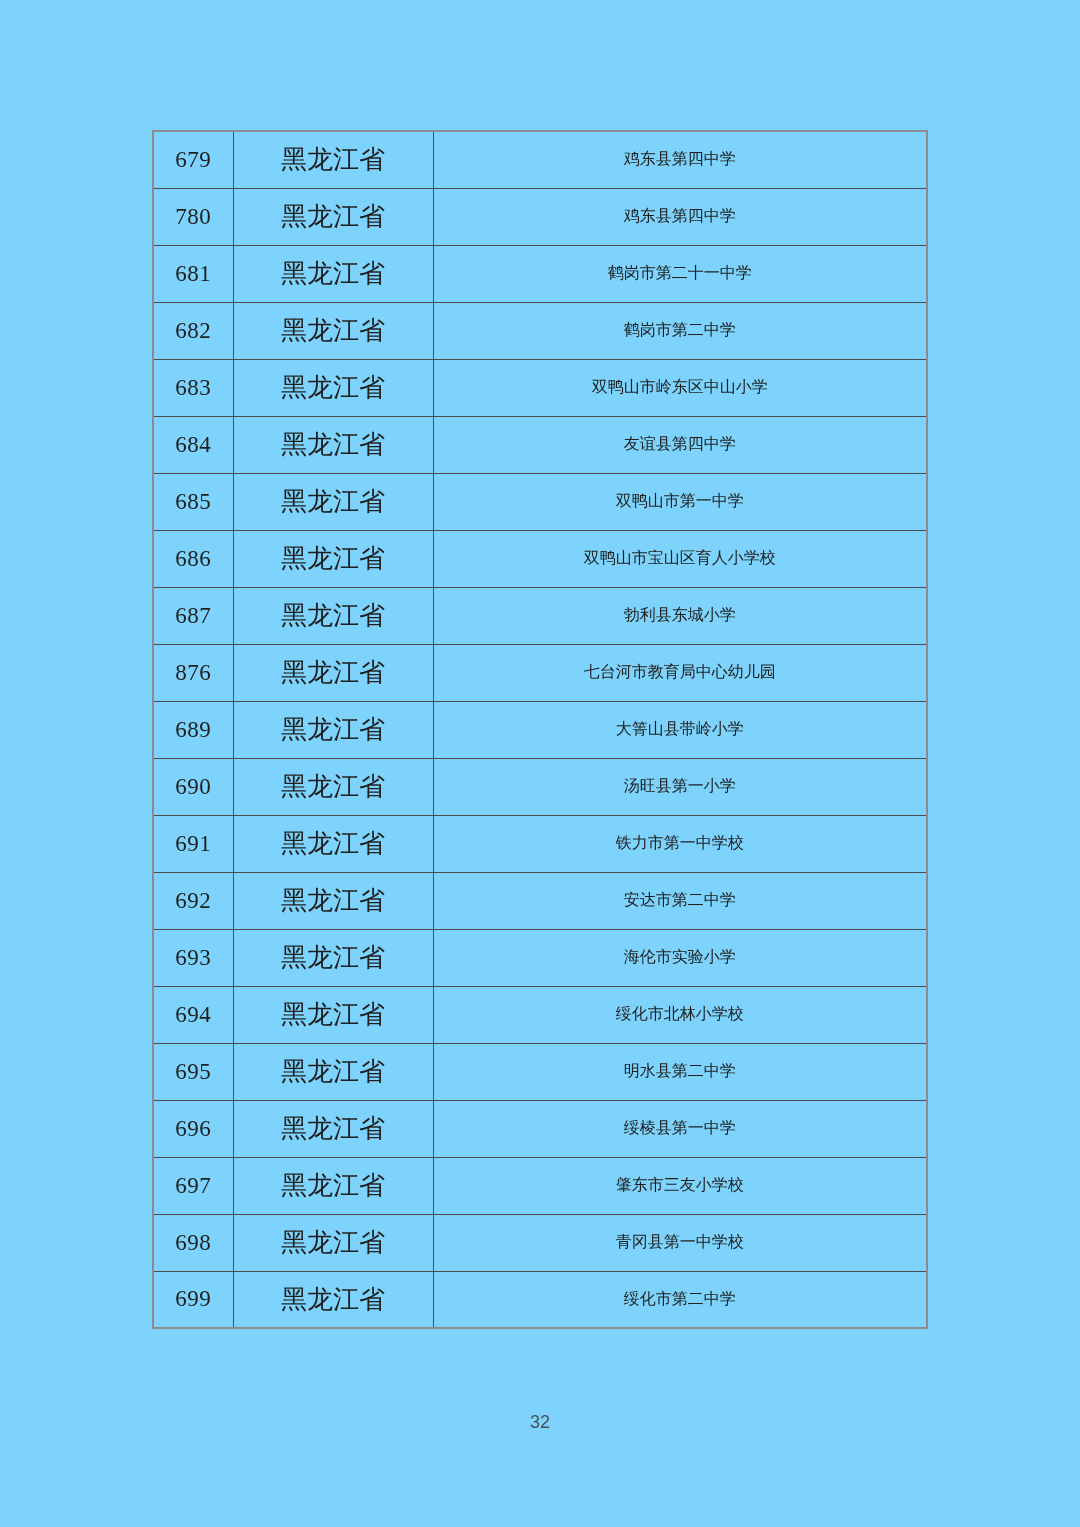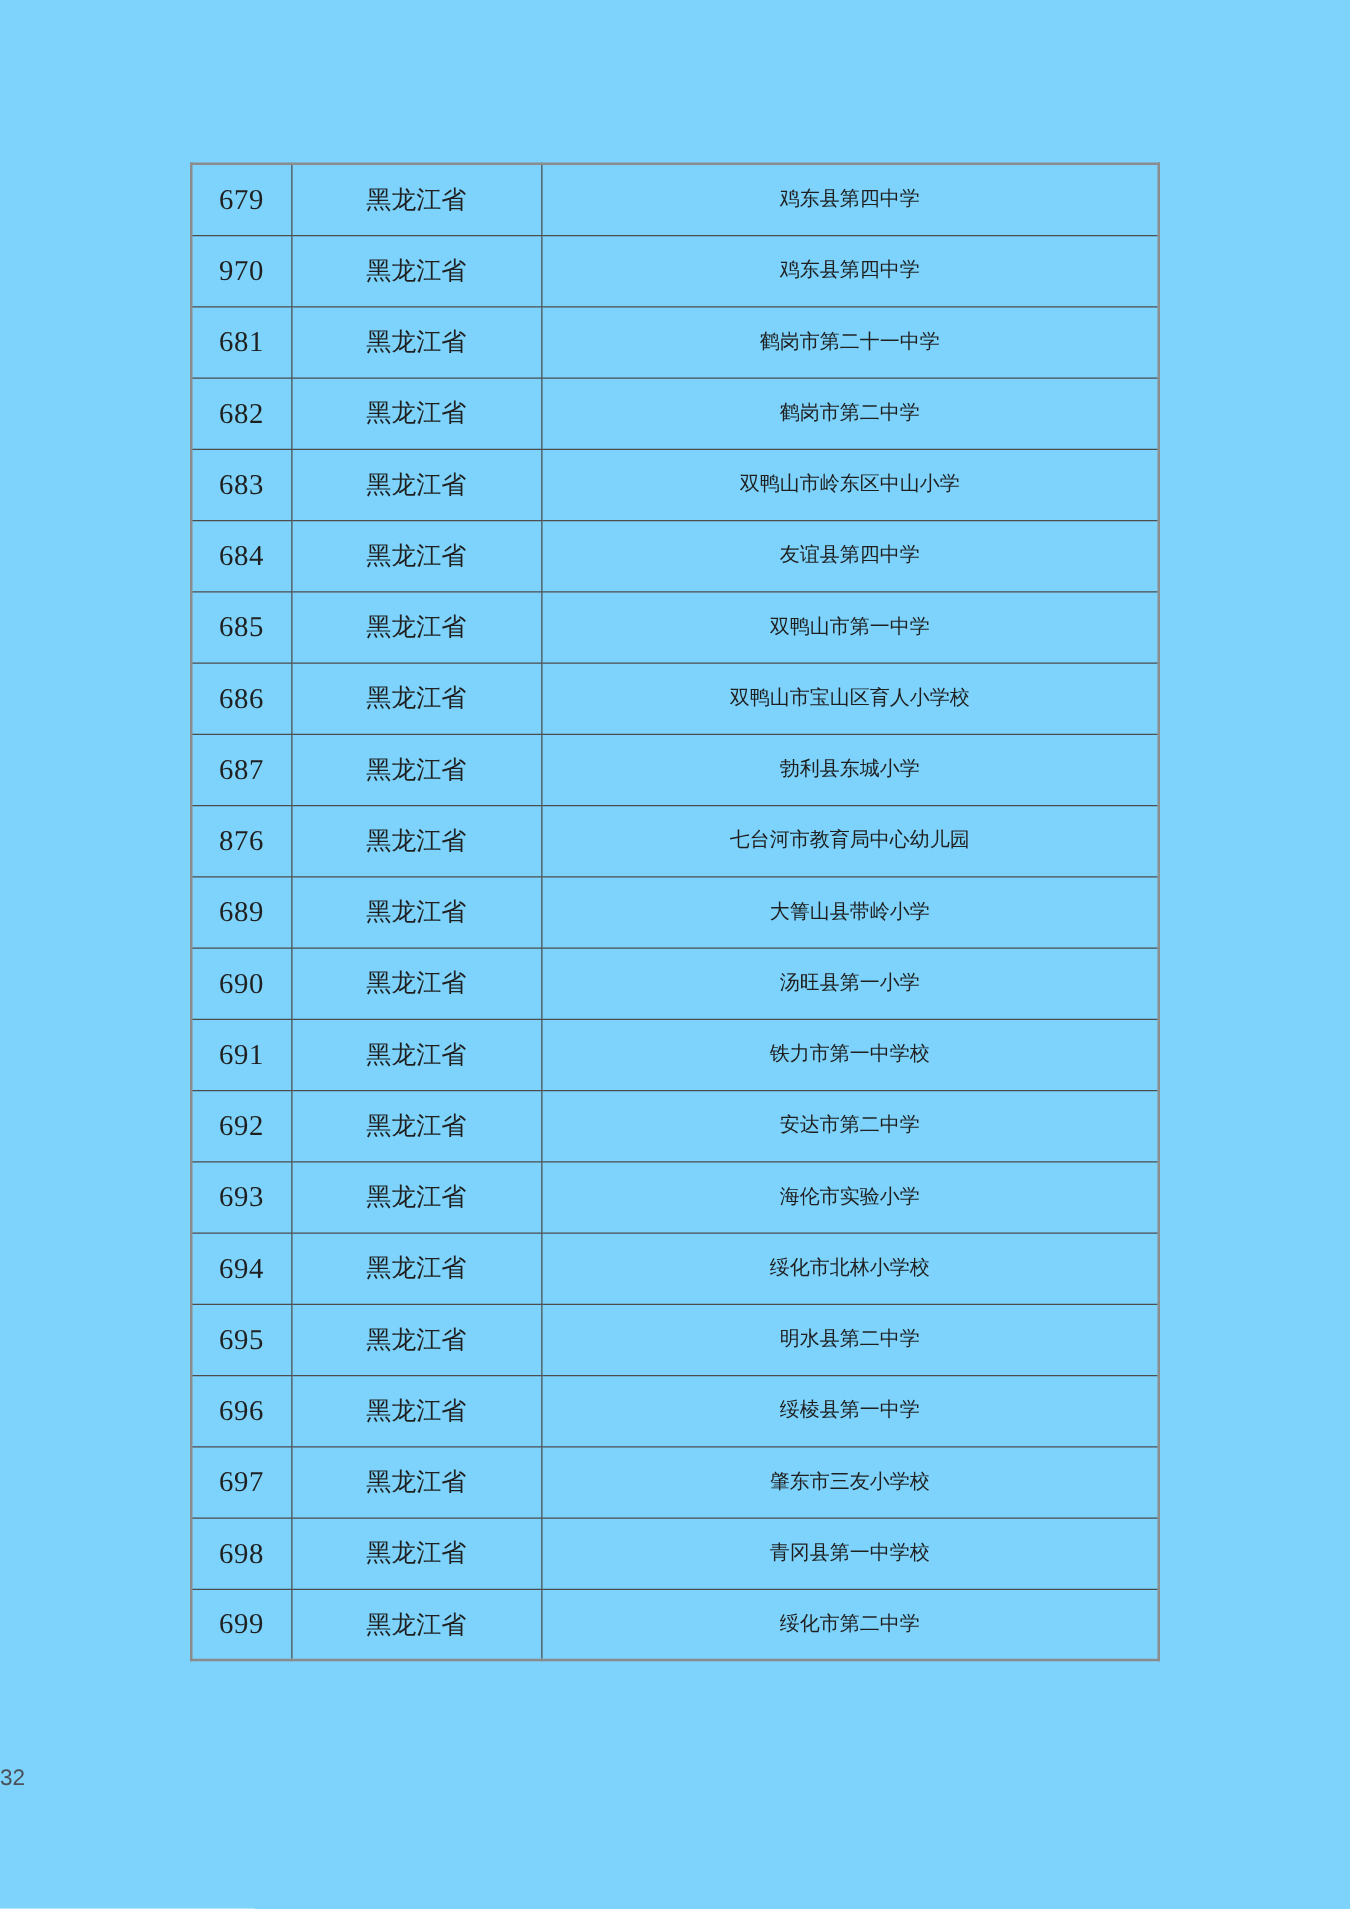--- a/index.html
+++ b/index.html
@@ -38,51 +38,51 @@
   }
   td.col-no {
     width: 80px;
     font-family: "Liberation Serif", serif;
     font-size: 23px;
     letter-spacing: 0.5px;
   }
   td.col-province {
     width: 200px;
     font-family: "Liberation Sans", sans-serif;
-    font-size: 20px;
+    font-size: 26px;
   }
   td.col-school {
     width: 494px;
     font-family: "Liberation Sans", sans-serif;
     font-size: 16px;
   }
   .page-number {
     position: absolute;
     left: 0;
     top: 1412px;
     width: 1080px;
-    text-align: left;
+    text-align: center;
     font-family: "Liberation Sans", sans-serif;
     font-size: 18px;
     color: #4a5058;
   }
 </style>
 </head>
 <body>
 
 <div class="page">
   <table class="school-table">
     <tbody>
         <tr>
           <td class="col-no">679</td>
           <td class="col-province">黑龙江省</td>
           <td class="col-school">鸡东县第四中学</td>
         </tr>
         <tr>
-          <td class="col-no">970</td>
+          <td class="col-no">780</td>
           <td class="col-province">黑龙江省</td>
           <td class="col-school">鸡东县第四中学</td>
         </tr>
         <tr>
           <td class="col-no">681</td>
           <td class="col-province">黑龙江省</td>
           <td class="col-school">鹤岗市第二十一中学</td>
         </tr>
         <tr>
           <td class="col-no">682</td>

